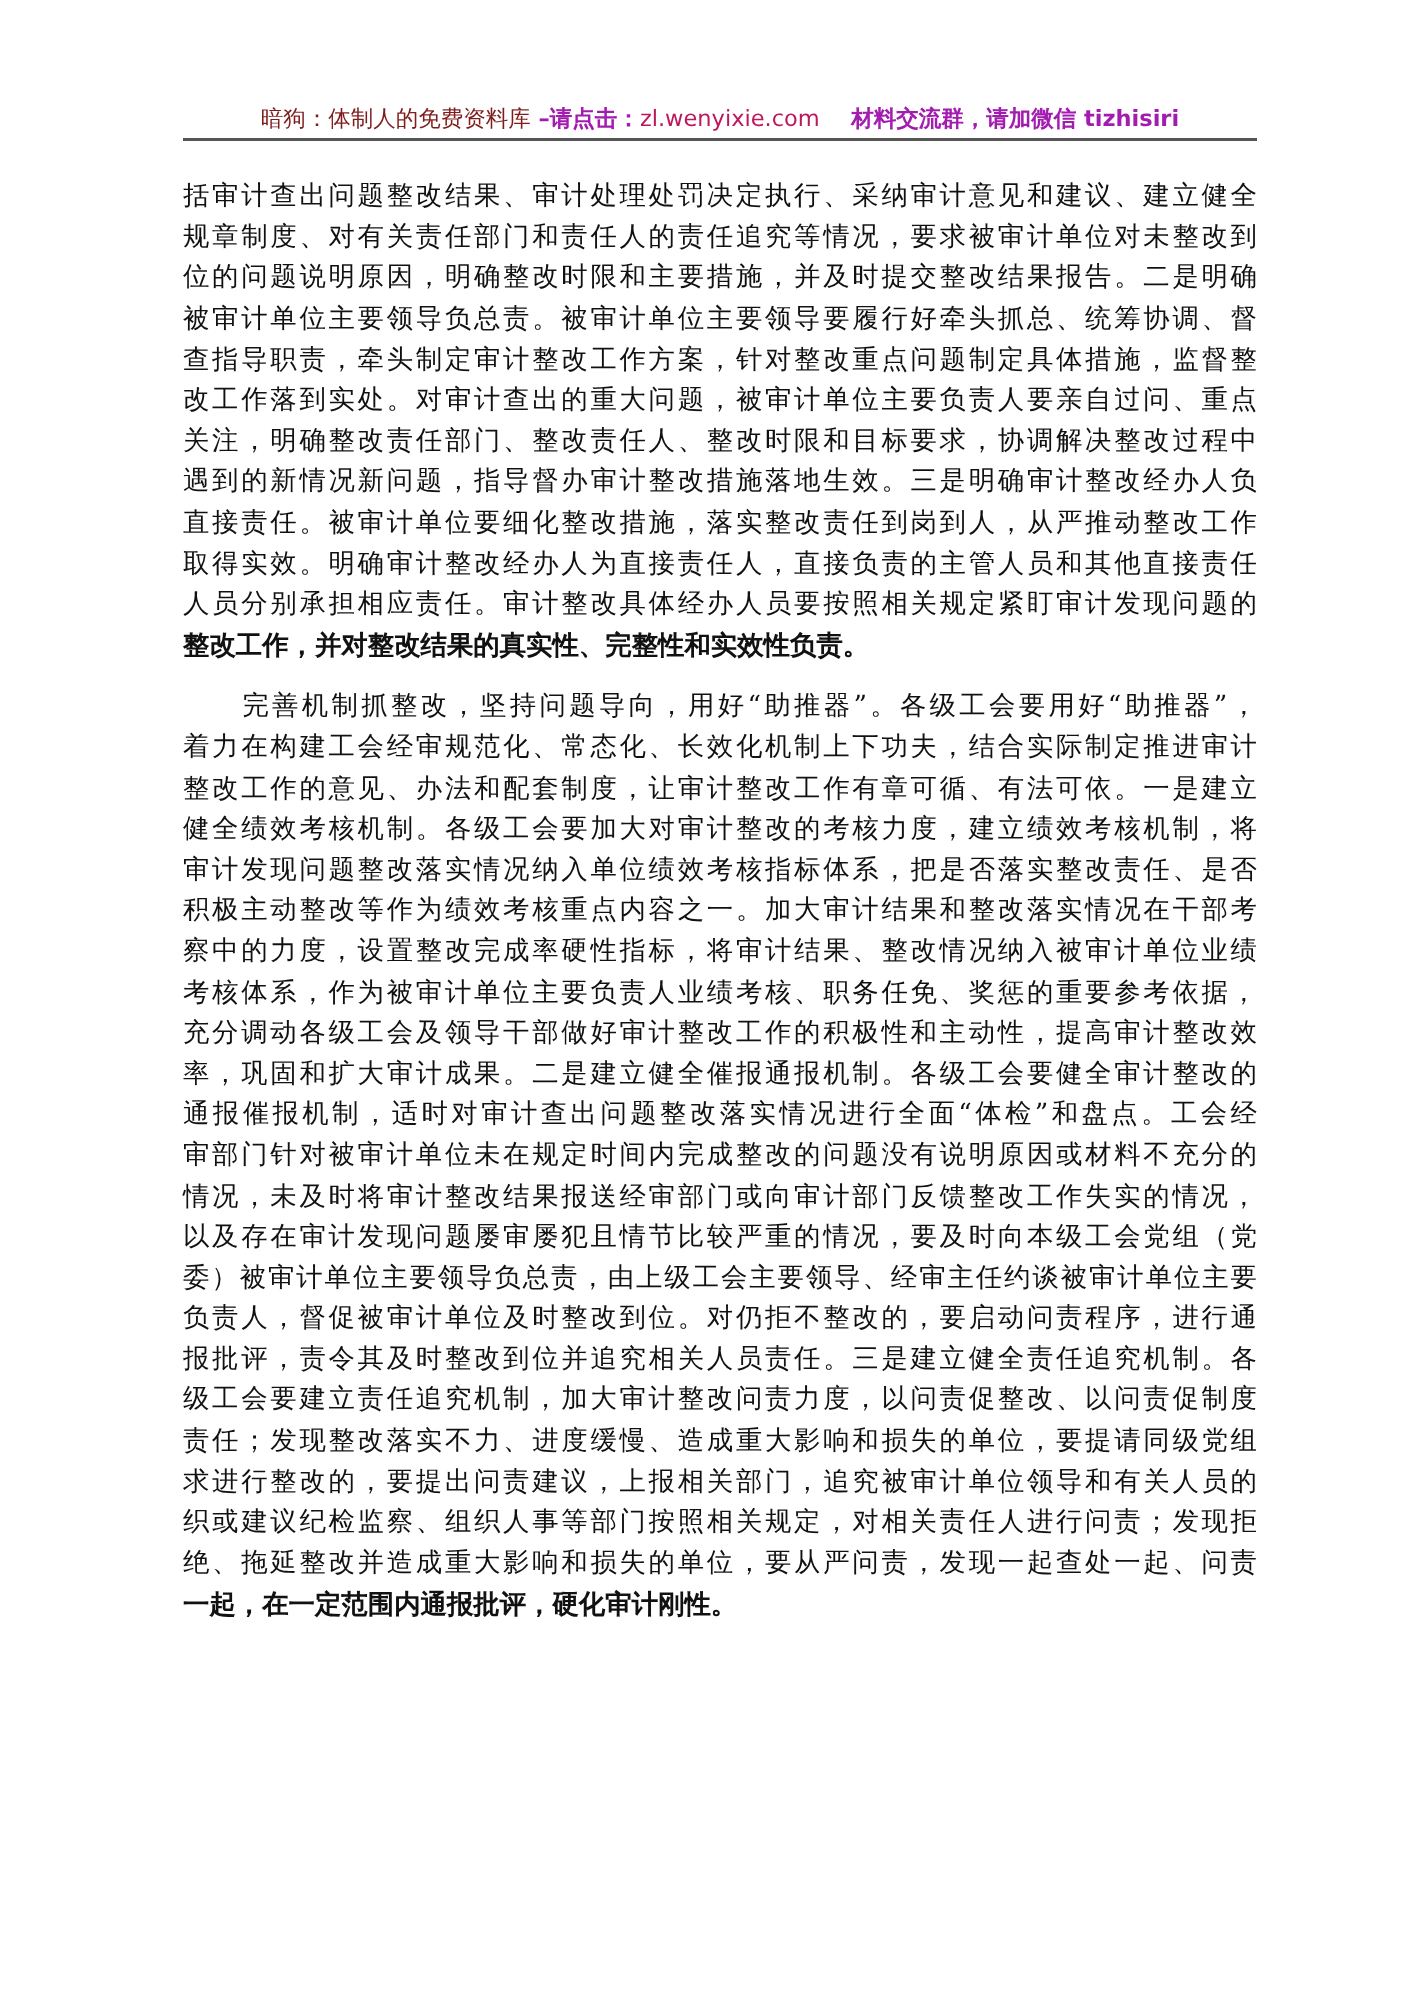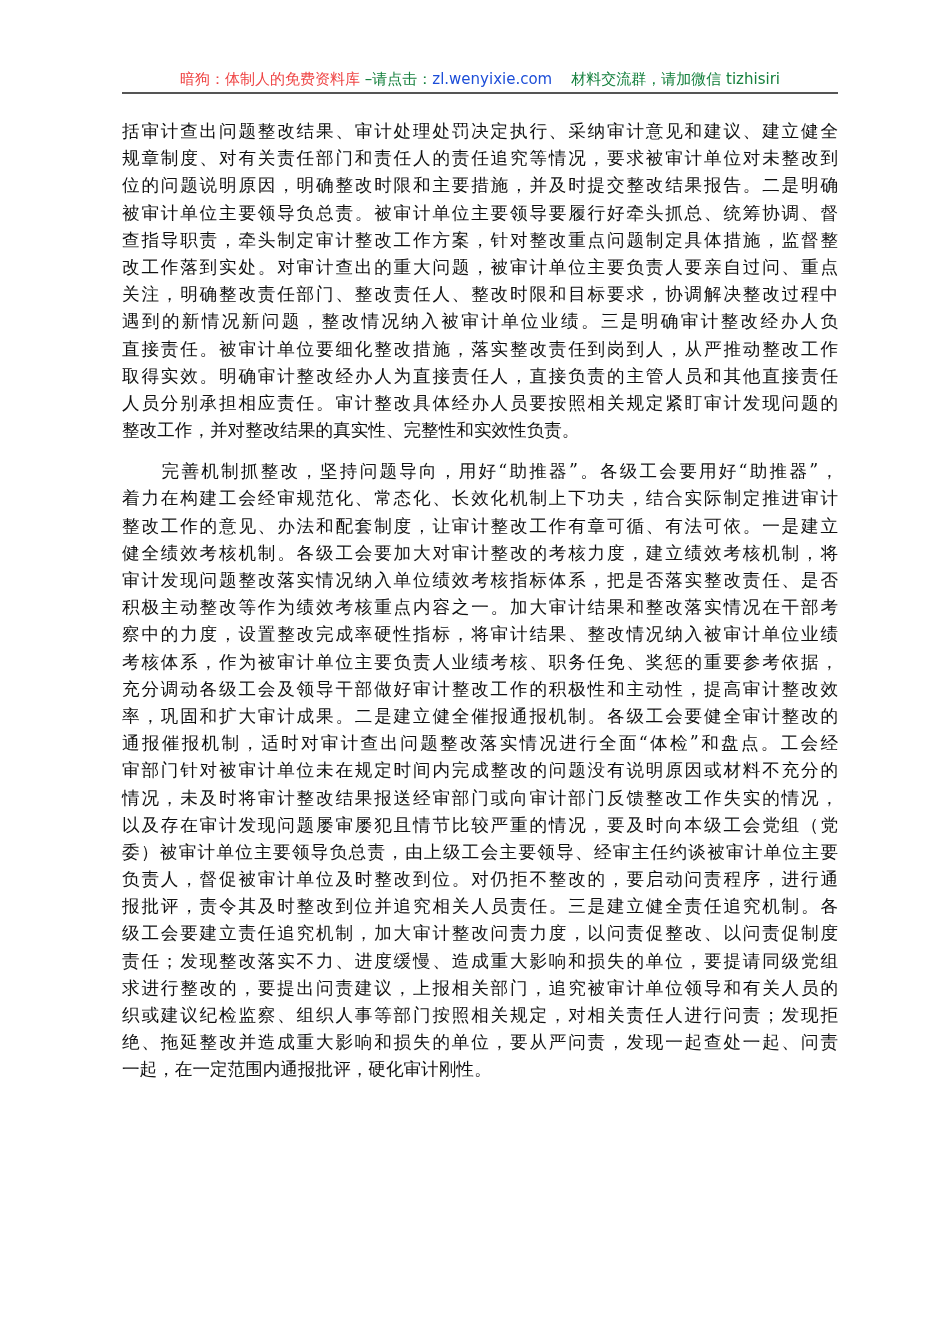--- a/index.html
+++ b/index.html
@@ -1,46 +1,46 @@
 <!DOCTYPE html>
 <html><head>
 <meta charset="utf-8">
 <style>
   html, body { margin:0; padding:0; background:#ffffff; }
   body { width:950px; height:1344px; position:relative; overflow:hidden;
          font-family:"DejaVu Serif", "Liberation Serif", serif; color:#111; }
   .header { position:absolute; left:122px; top:68px; width:716px; height:24px;
             border-bottom:2px solid #555; font-family:"DejaVu Sans","Liberation Sans",sans-serif;
             font-size:15px; line-height:22px; white-space:nowrap; text-align:center; }
-  .header .red { color:#ef4444; }
-  .header .dark { color:#15803d; }
-  .header .blue { color:#1d4ed8; }
+  .header .red { color:#7f1d1d; }
+  .header .dark { color:#a21caf;font-weight:bold; }
+  .header .blue { color:#be185d; }
   .content { position:absolute; left:122px; top:118px; width:716px; }
   .para { font-size:17.6px; line-height:27.2px; margin:0; text-align:justify; }
   .para + .para { margin-top:14px; }
   .line { display:block; white-space:nowrap; height:27.2px; text-align-last:justify; text-align:justify; }
-  .line.last { text-align-last:left; }
+  .line.last { text-align-last:left;font-weight:bold; }
 </style>
 </head>
 <body>
 
 <div class="header">
   <span class="red">暗狗：体制人的免费资料库</span><span class="dark"> –请点击：</span><span class="blue">zl.wenyixie.com</span><span class="dark" style="white-space:pre">    材料交流群，请加微信 tizhisiri</span>
 </div>
 
 <div class="content">
   <div class="para" id="p0">
       <span class="line">括审计查出问题整改结果、审计处理处罚决定执行、采纳审计意见和建议、建立健全</span>
       <span class="line">规章制度、对有关责任部门和责任人的责任追究等情况，要求被审计单位对未整改到</span>
       <span class="line">位的问题说明原因，明确整改时限和主要措施，并及时提交整改结果报告。二是明确</span>
       <span class="line">被审计单位主要领导负总责。被审计单位主要领导要履行好牵头抓总、统筹协调、督</span>
       <span class="line">查指导职责，牵头制定审计整改工作方案，针对整改重点问题制定具体措施，监督整</span>
       <span class="line">改工作落到实处。对审计查出的重大问题，被审计单位主要负责人要亲自过问、重点</span>
       <span class="line">关注，明确整改责任部门、整改责任人、整改时限和目标要求，协调解决整改过程中</span>
-      <span class="line">遇到的新情况新问题，整改情况纳入被审计单位业绩。三是明确审计整改经办人负</span>
+      <span class="line">遇到的新情况新问题，指导督办审计整改措施落地生效。三是明确审计整改经办人负</span>
       <span class="line">直接责任。被审计单位要细化整改措施，落实整改责任到岗到人，从严推动整改工作</span>
       <span class="line">取得实效。明确审计整改经办人为直接责任人，直接负责的主管人员和其他直接责任</span>
       <span class="line">人员分别承担相应责任。审计整改具体经办人员要按照相关规定紧盯审计发现问题的</span>
       <span class="line last">整改工作，并对整改结果的真实性、完整性和实效性负责。</span>
     </div>
   <div class="para" id="p1">
       <span class="line">　　完善机制抓整改，坚持问题导向，用好“助推器”。各级工会要用好“助推器”，</span>
       <span class="line">着力在构建工会经审规范化、常态化、长效化机制上下功夫，结合实际制定推进审计</span>
       <span class="line">整改工作的意见、办法和配套制度，让审计整改工作有章可循、有法可依。一是建立</span>
       <span class="line">健全绩效考核机制。各级工会要加大对审计整改的考核力度，建立绩效考核机制，将</span>

